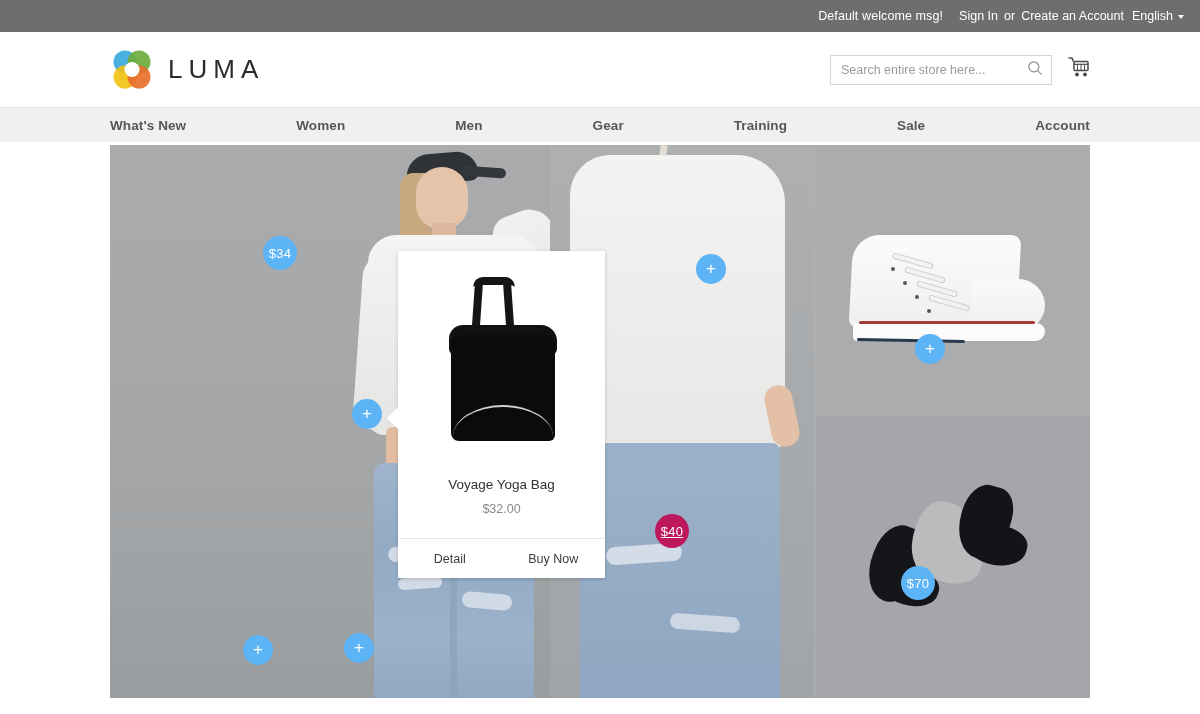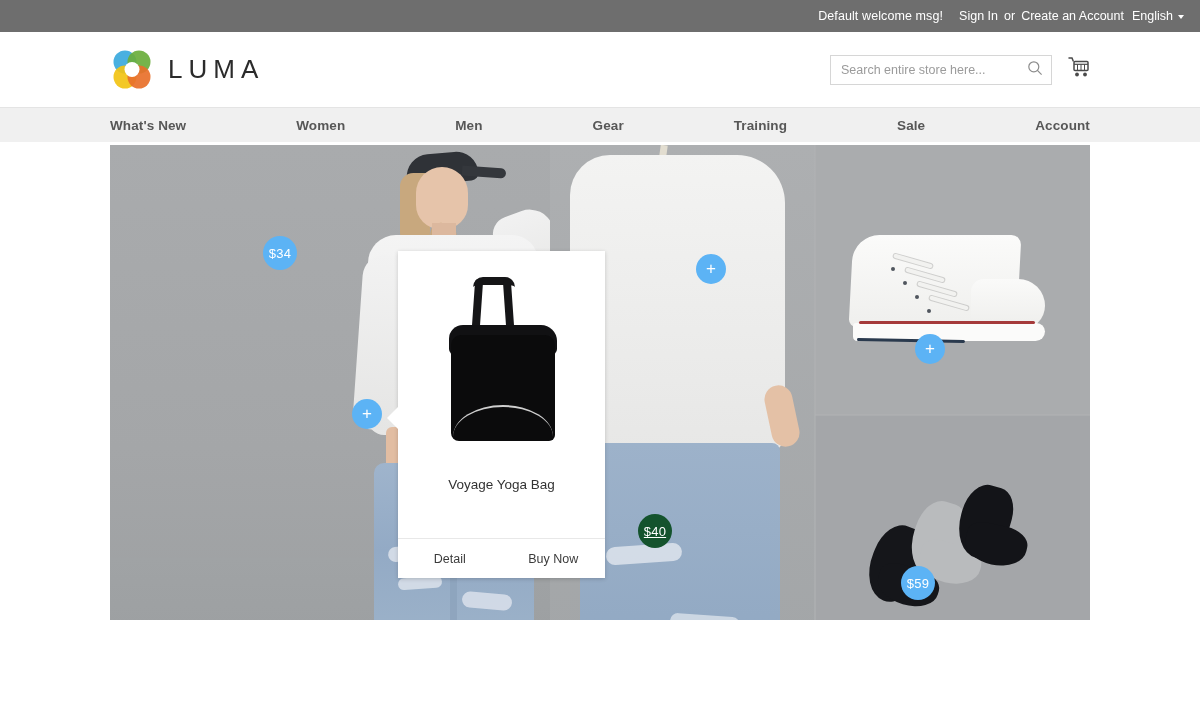--- a/index.html
+++ b/index.html
@@ -78,21 +78,21 @@
   }
   .nav-item {
     font-size: 13.5px; font-weight: bold; color: #575757;
     cursor: pointer; letter-spacing: .1px; white-space: nowrap;
   }
 
   
   .stage {
     position: relative;
     margin: 3px 110px 0 110px;
-    width: 980px; height: 475px;
+    width: 980px; height: 553px;
     background: #9a9d9f;
     overflow: hidden;
   }
   .cell { position: absolute; overflow: hidden; }
   .cell-left   { left: 0;     top: 0;   width: 440px; height: 553px; }
   .cell-mid    { left: 440px; top: 0;   width: 265px; height: 553px; }
   .cell-tr     { left: 705px; top: 0;   width: 275px; height: 270px; }
   .cell-br     { left: 705px; top: 270px; width: 275px; height: 283px; }
   .cell-div-v { position:absolute; left:704px; top:0; width:2px; height:553px; background:#b0b3b5; opacity:.55; }
   .cell-div-h { position:absolute; left:705px; top:269px; width:275px; height:2px; background:#b0b3b5; opacity:.55; }
@@ -384,37 +384,38 @@
     </div>
   <div class="hotspot plus" style="left: 133px; top: 490px; background: rgb(92, 179, 245);">
       <span class="glyph">+</span>
     </div>
   <div class="hotspot plus" style="left: 234px; top: 488px; background: rgb(92, 179, 245);">
       <span class="glyph">+</span>
     </div>
   <div class="hotspot plus" style="left: 586px; top: 109px; background: rgb(92, 179, 245);">
       <span class="glyph">+</span>
     </div>
-  <div class="hotspot price" style="left: 528px; top: 369px; background: #14532d; text-decoration: underline;">$40</div>
+  <div class="hotspot price" style="left: 545px; top: 369px; background: #be185d; text-decoration: underline;">$40</div>
   <div class="hotspot plus" style="left: 805px; top: 189px; background: rgb(92, 179, 245);">
       <span class="glyph">+</span>
     </div>
-  <div class="hotspot price" style="left: 791px; top: 421px; background: rgb(92, 179, 245);">$59</div>
+  <div class="hotspot price" style="left: 791px; top: 421px; background: rgb(92, 179, 245);">$70</div>
 
   <div class="popup">
     <div class="popup-arrow"></div>
     <div class="popup-img">
       <div class="tote">
         <div class="tote-strapTop"></div>
         <div class="tote-strapL"></div>
         <div class="tote-strapR"></div>
         <div class="tote-top"></div>
         <div class="tote-body"></div>
         <div class="tote-zip"></div>
       </div>
     </div>
     <div class="popup-title">Voyage Yoga Bag</div>
+    <div class="popup-price">$32.00</div>
     <div class="popup-actions">
       <div>Detail</div>
       <div>Buy Now</div>
     </div>
   </div>
 </div>
 
 </body></html>

